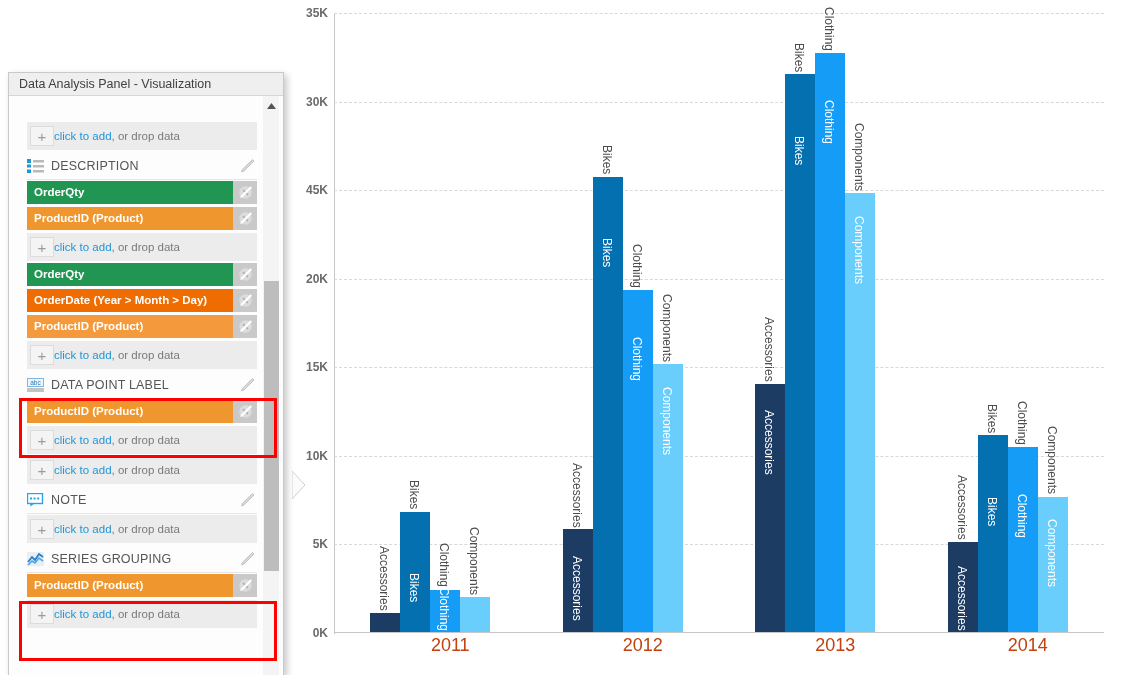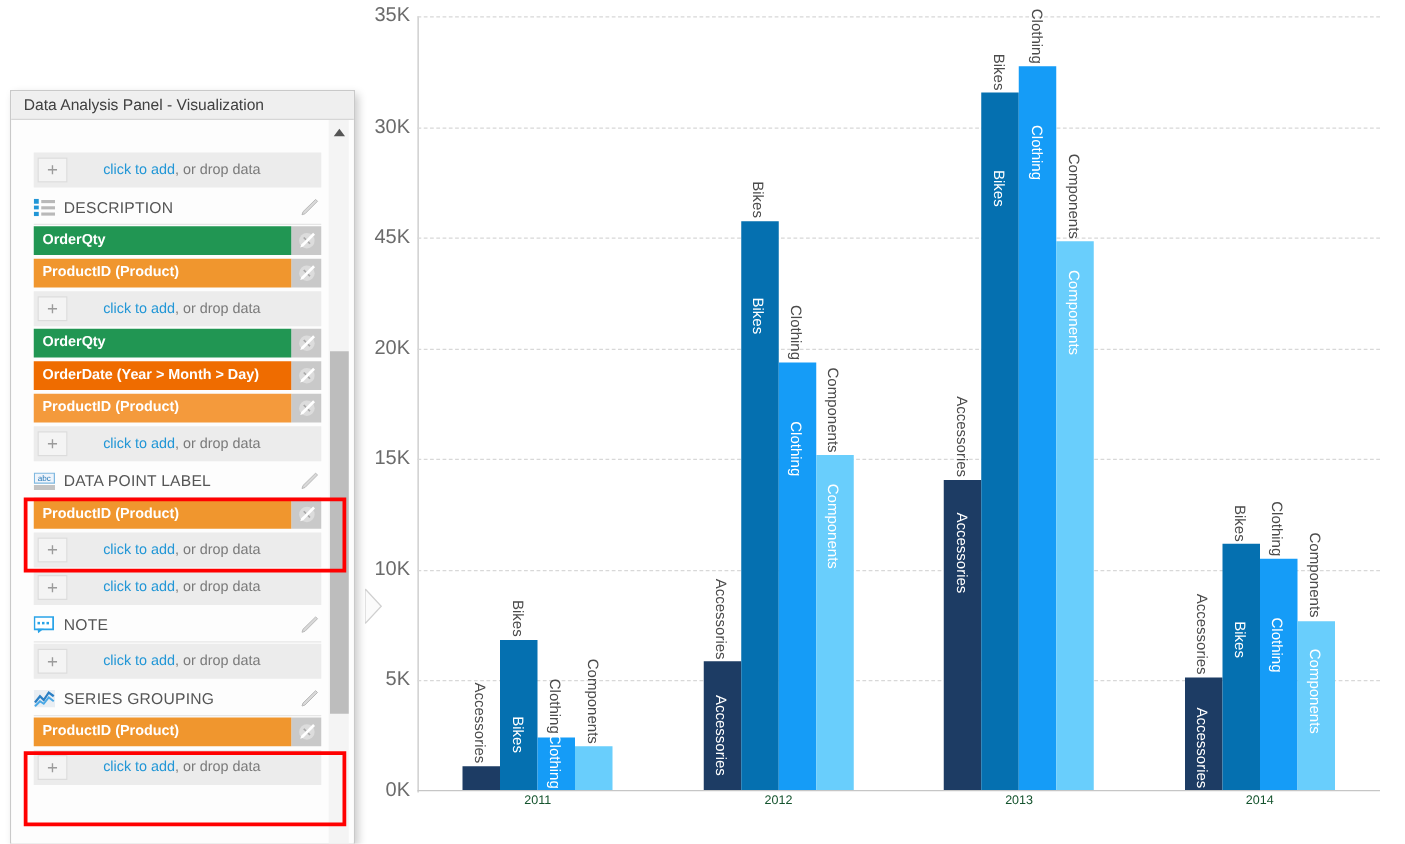--- a/index.html
+++ b/index.html
@@ -12,23 +12,23 @@
   }
   #root { position: relative; width: 1124px; height: 675px; }
 
   
   .chart-area { position: absolute; left: 290px; top: 0; width: 834px; height: 675px; background:#fff; }
   .plot { position:absolute; left:44px; top:13px; width:770px; height:620px; }
   .gridline { position:absolute; left:0; width:100%; height:0; border-top:1px dashed #d8d8d8; }
   .axis-y-line { position:absolute; left:0; top:0; width:1px; height:621px; background:#c6c6c6; }
   .axis-x-line { position:absolute; left:0; bottom:0; width:100%; height:1px; background:#c6c6c6; }
   .ytick { position:absolute; right:100%; margin-right:6px; transform:translateY(-50%);
-           font-size:16px; color:#6b6b6b; white-space:nowrap; }
+           font-size:12px; color:#6b6b6b; white-space:nowrap;font-weight:bold; }
   .xtick { position:absolute; top:622px; transform:translateX(-50%);
-           font-size:10px; color:#14532d; white-space:nowrap; }
+           font-size:18px; color:#c2410c; white-space:nowrap;margin-left:20px; }
   .bar { position:absolute; bottom:1px; }
   .bar-label {
     position:absolute; bottom:0; left:50%;
     transform-origin: center bottom;
     writing-mode: vertical-rl;
     font-size:12px; white-space:nowrap; line-height:1;
   }
   .bar-label.outside { color:#4c4c4c; }
   .bar-label.inside  { color:#ffffff; }
 
@@ -41,21 +41,21 @@
                  border-bottom:1px solid #d6d6d6; }
   .panel-body { position:relative; height:579px; overflow:hidden; background:#fdfdfd; }
   .rows { position:absolute; left:0; top:0; width:258px; }
 
   .row { position:relative; height:28px; margin:0 10px 2px 18px; }
 
   .row-add { background:#ececec; display:flex; align-items:center; }
   .row-add .plus { width:24px; height:20px; margin-left:3px; border:1px solid #dcdcdc;
                    background:#f4f4f4; color:#9b9b9b; font-size:15px;
                    display:flex; align-items:center; justify-content:center; }
-  .row-add .add-text { flex:1; text-align:center; font-size:11.5px; color:#7a7a7a; padding-right:20px; }
+  .row-add .add-text { flex:1; font-size:11.5px; color:#7a7a7a; padding-right:20px; }
   .row-add .add-text b { color:#2196d6; font-weight:normal; }
 
   .sec { position:relative; height:27px; margin:3px 10px 1px 18px;
          display:flex; align-items:center; border-bottom:1px solid #e6e6e6; }
   .sec .sec-ico { width:17px; height:15px; margin-right:7px; flex:0 0 auto; position:relative; }
   .sec .sec-name { font-size:12.5px; color:#555; letter-spacing:.2px;text-align:center; }
   .sec .sec-pencil { position:absolute; right:2px; top:5px; width:16px; height:16px; }
 
   .chip { position:relative; height:23px; margin:0 10px 3px 18px; display:flex; align-items:flex-end; }
   .chip .chip-label { flex:1; height:23px; line-height:23px; padding-left:7px;

